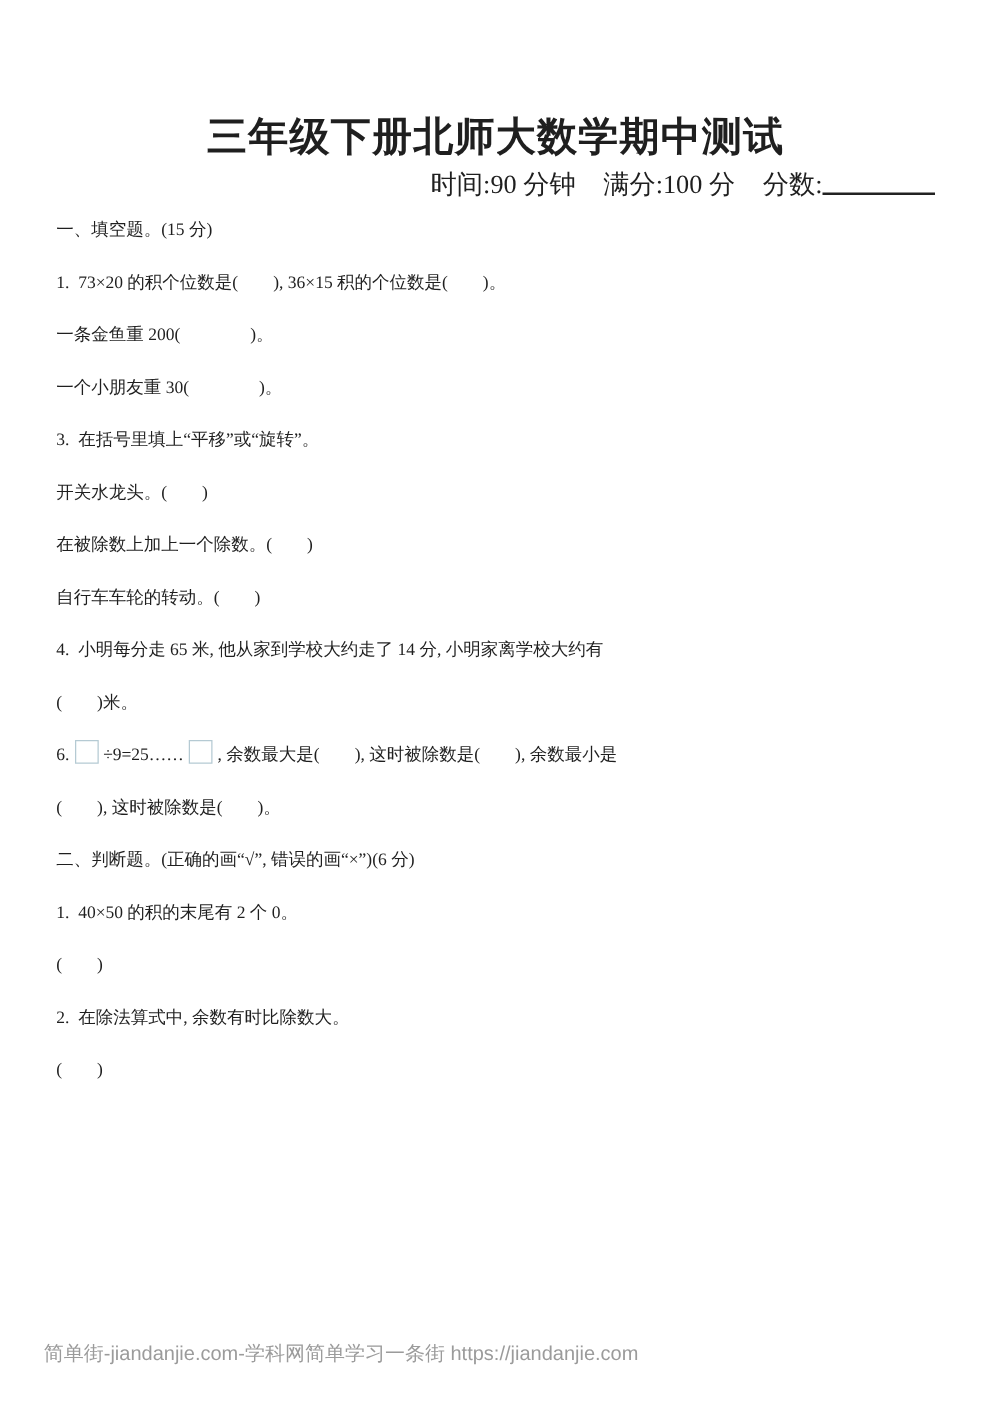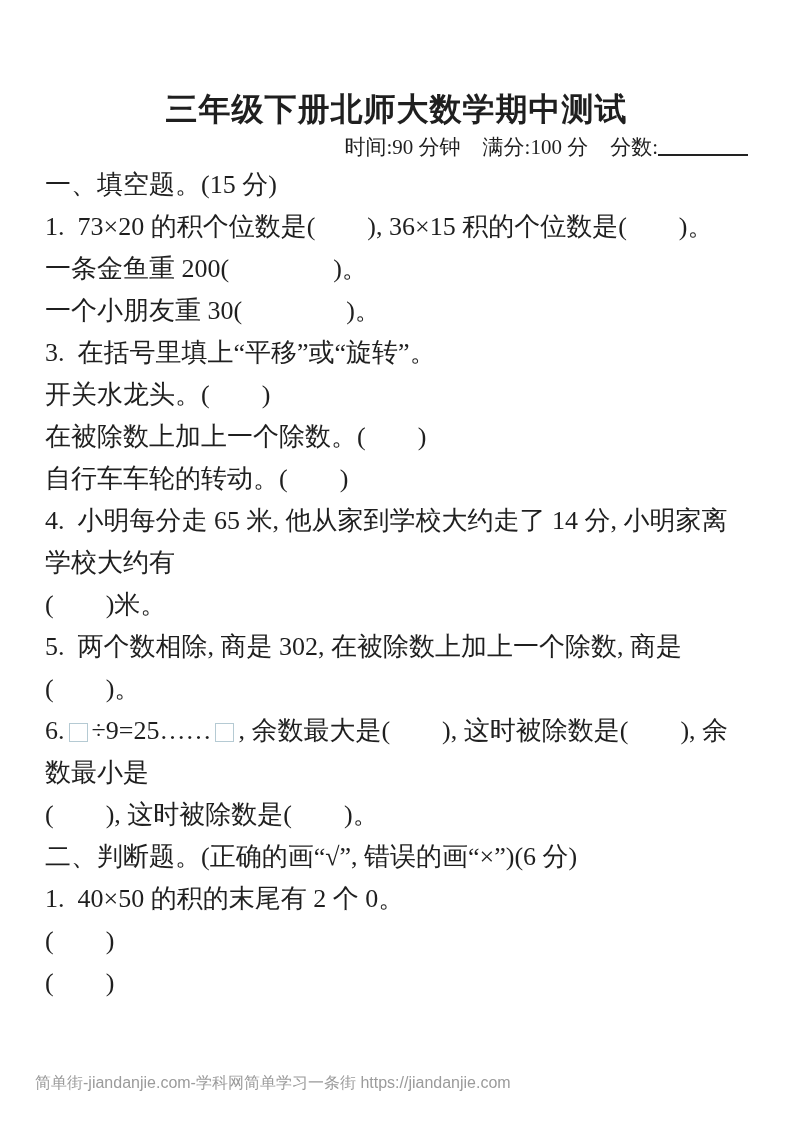--- a/index.html
+++ b/index.html
@@ -39,21 +39,21 @@
   .meta .gap { margin-left: 22px; }
   .score-blank {
     display: inline-block;
     width: 90px;
     height: 18px;
     border-bottom: 2px solid #222222;
     vertical-align: -2px;
   }
   main { margin-top: 2px; }
   .line {
-    font-size: 26px;
+    font-size: 14px;
     line-height: 42px;
     white-space: pre-wrap;
   }
   .box {
     display: inline-block;
     width: 19px;
     height: 19px;
     border: 1.5px solid var(--box-border);
     background: #ffffff;
     vertical-align: -3px;
@@ -86,26 +86,26 @@
 
       <div class="line">1.  73×20 的积个位数是(　　), 36×15 积的个位数是(　　)。</div>
       <div class="line">一条金鱼重 200(　　　　)。</div>
       <div class="line">一个小朋友重 30(　　　　)。</div>
       <div class="line">3.  在括号里填上“平移”或“旋转”。</div>
       <div class="line">开关水龙头。(　　)</div>
       <div class="line">在被除数上加上一个除数。(　　)</div>
       <div class="line">自行车车轮的转动。(　　)</div>
       <div class="line">4.  小明每分走 65 米, 他从家到学校大约走了 14 分, 小明家离学校大约有</div>
       <div class="line">(　　)米。</div>
-      <div class="line">5.  两个数相除, 商是 302, 在被除数上加上一个除数, 商是(　　)。</div>
 
       <div class="line"><span>6.</span><span class="box"></span><span>÷9=25……</span><span class="box"></span><span>, 余数最大是(　　), 这时被除数是(　　), 余数最小是</span></div>
       <div class="line">(　　), 这时被除数是(　　)。</div>
 
       <div class="line">二、判断题。(正确的画“√”, 错误的画“×”)(6 分)</div>
       <div class="line">1.  40×50 的积的末尾有 2 个 0。</div>
       <div class="line">(　　)</div>
+      <div class="line">2.  在除法算式中, 余数有时比除数大。</div>
       <div class="line">(　　)</div>
     </main>
   </div>
 
   <footer class="footer">简单街-jiandanjie.com-学科网简单学习一条街 https://jiandanjie.com</footer>
 </div>
 
 </body></html>

